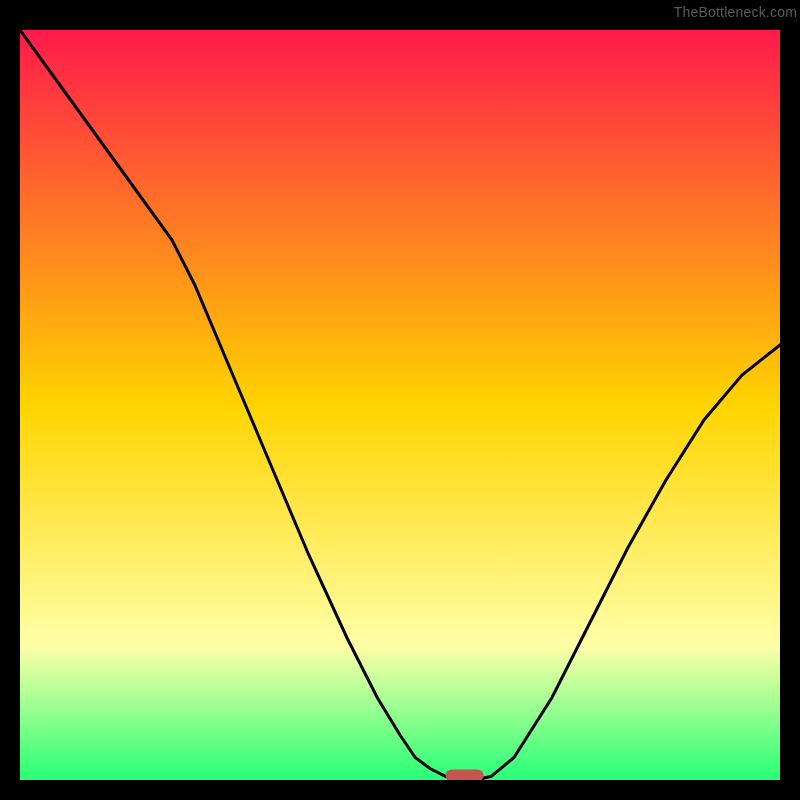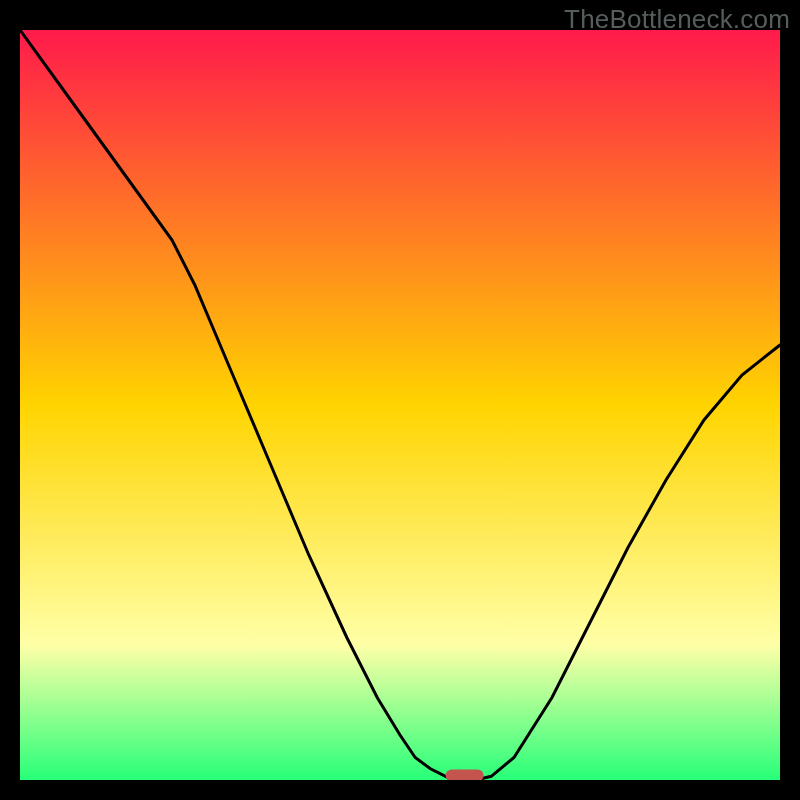--- a/index.html
+++ b/index.html
@@ -15,23 +15,23 @@
     position: absolute;
     top: 0;
     left: 0;
     width: 800px;
     height: 800px;
     background: #000;
   }
   .watermark {
     position: absolute;
     top: 4px;
-    right: 10px;
+    right: 3px;
     color: #555d5d;
-    font-size: 26px;
+    font-size: 14px;
     font-weight: 500;
     letter-spacing: 0.2px;
     user-select: none;
   }
   .plot {
     position: absolute;
     left: 20px;
     top: 30px;
     width: 760px;
     height: 750px;

